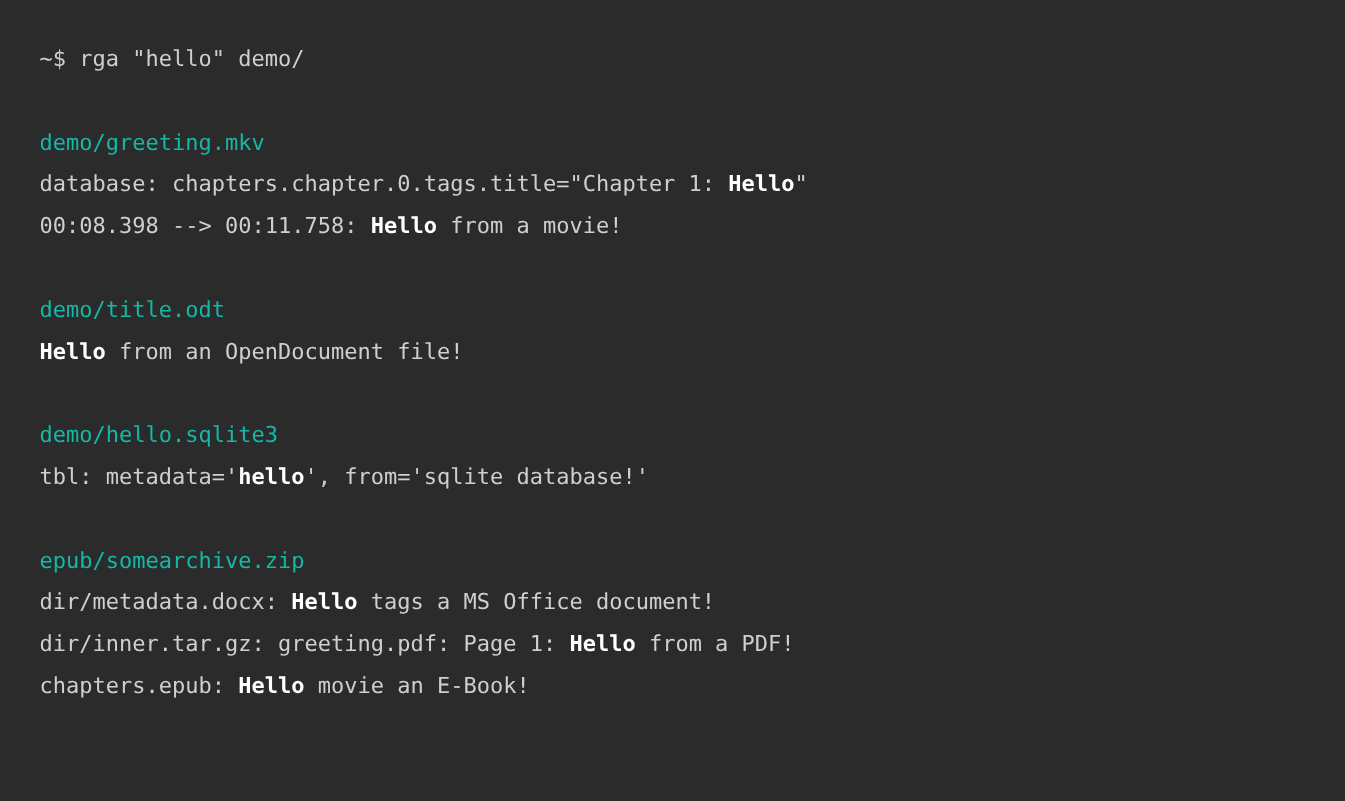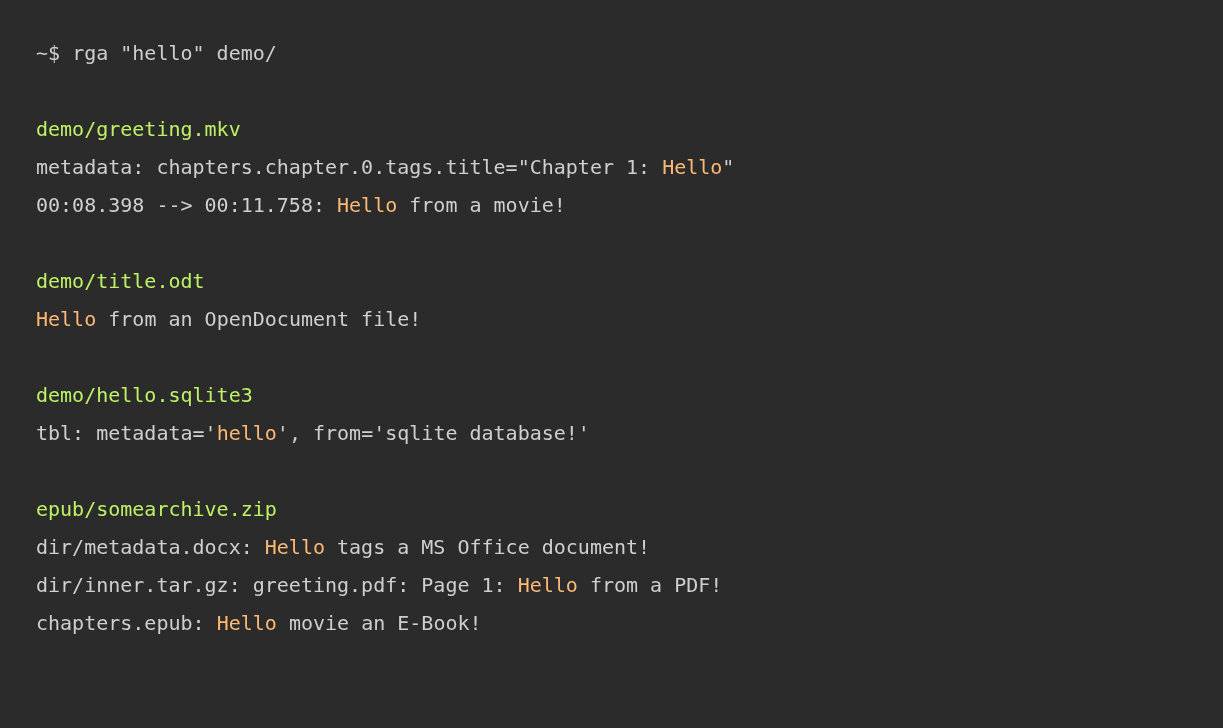--- a/index.html
+++ b/index.html
@@ -16,30 +16,30 @@
     height: 728px;
     background: #2b2b2b;
     padding: 34px 36px;
     font-family: "Consolas", "DejaVu Sans Mono", "Menlo", "Monaco", monospace;
     font-size: 20px;
     line-height: 38px;
     color: #cfcfcf;
     white-space: pre;
   }
   .prompt { color: #cfcfcf; }
-  .file   { color: #bef264; }   
-  .match  { color: #fdba74; font-weight: normal; } 
+  .file   { color: #14b8a6; }   
+  .match  { color: #ffffff; font-weight: bold; } 
   .blank  { display: block; height: 38px; }
 </style>
 </head>
 <body>
 
 <div class="terminal"><span><span class="prompt">~$ </span><span>rga "hello" demo/</span></span>
 <span class="blank"></span><span class="file">demo/greeting.mkv</span>
-<span><span>metadata: chapters.chapter.0.tags.title="Chapter 1: </span><span class="match">Hello</span><span>"</span></span>
+<span><span>database: chapters.chapter.0.tags.title="Chapter 1: </span><span class="match">Hello</span><span>"</span></span>
 <span><span>00:08.398 --&gt; 00:11.758: </span><span class="match">Hello</span><span> from a movie!</span></span>
 <span class="blank"></span><span class="file">demo/title.odt</span>
 <span><span></span><span class="match">Hello</span><span> from an OpenDocument file!</span></span>
 <span class="blank"></span><span class="file">demo/hello.sqlite3</span>
 <span><span>tbl: metadata='</span><span class="match">hello</span><span>', from='sqlite database!'</span></span>
 <span class="blank"></span><span class="file">epub/somearchive.zip</span>
 <span><span>dir/metadata.docx: </span><span class="match">Hello</span><span> tags a MS Office document!</span></span>
 <span><span>dir/inner.tar.gz: greeting.pdf: Page 1: </span><span class="match">Hello</span><span> from a PDF!</span></span>
 <span><span>chapters.epub: </span><span class="match">Hello</span><span> movie an E-Book!</span></span></div>
 

